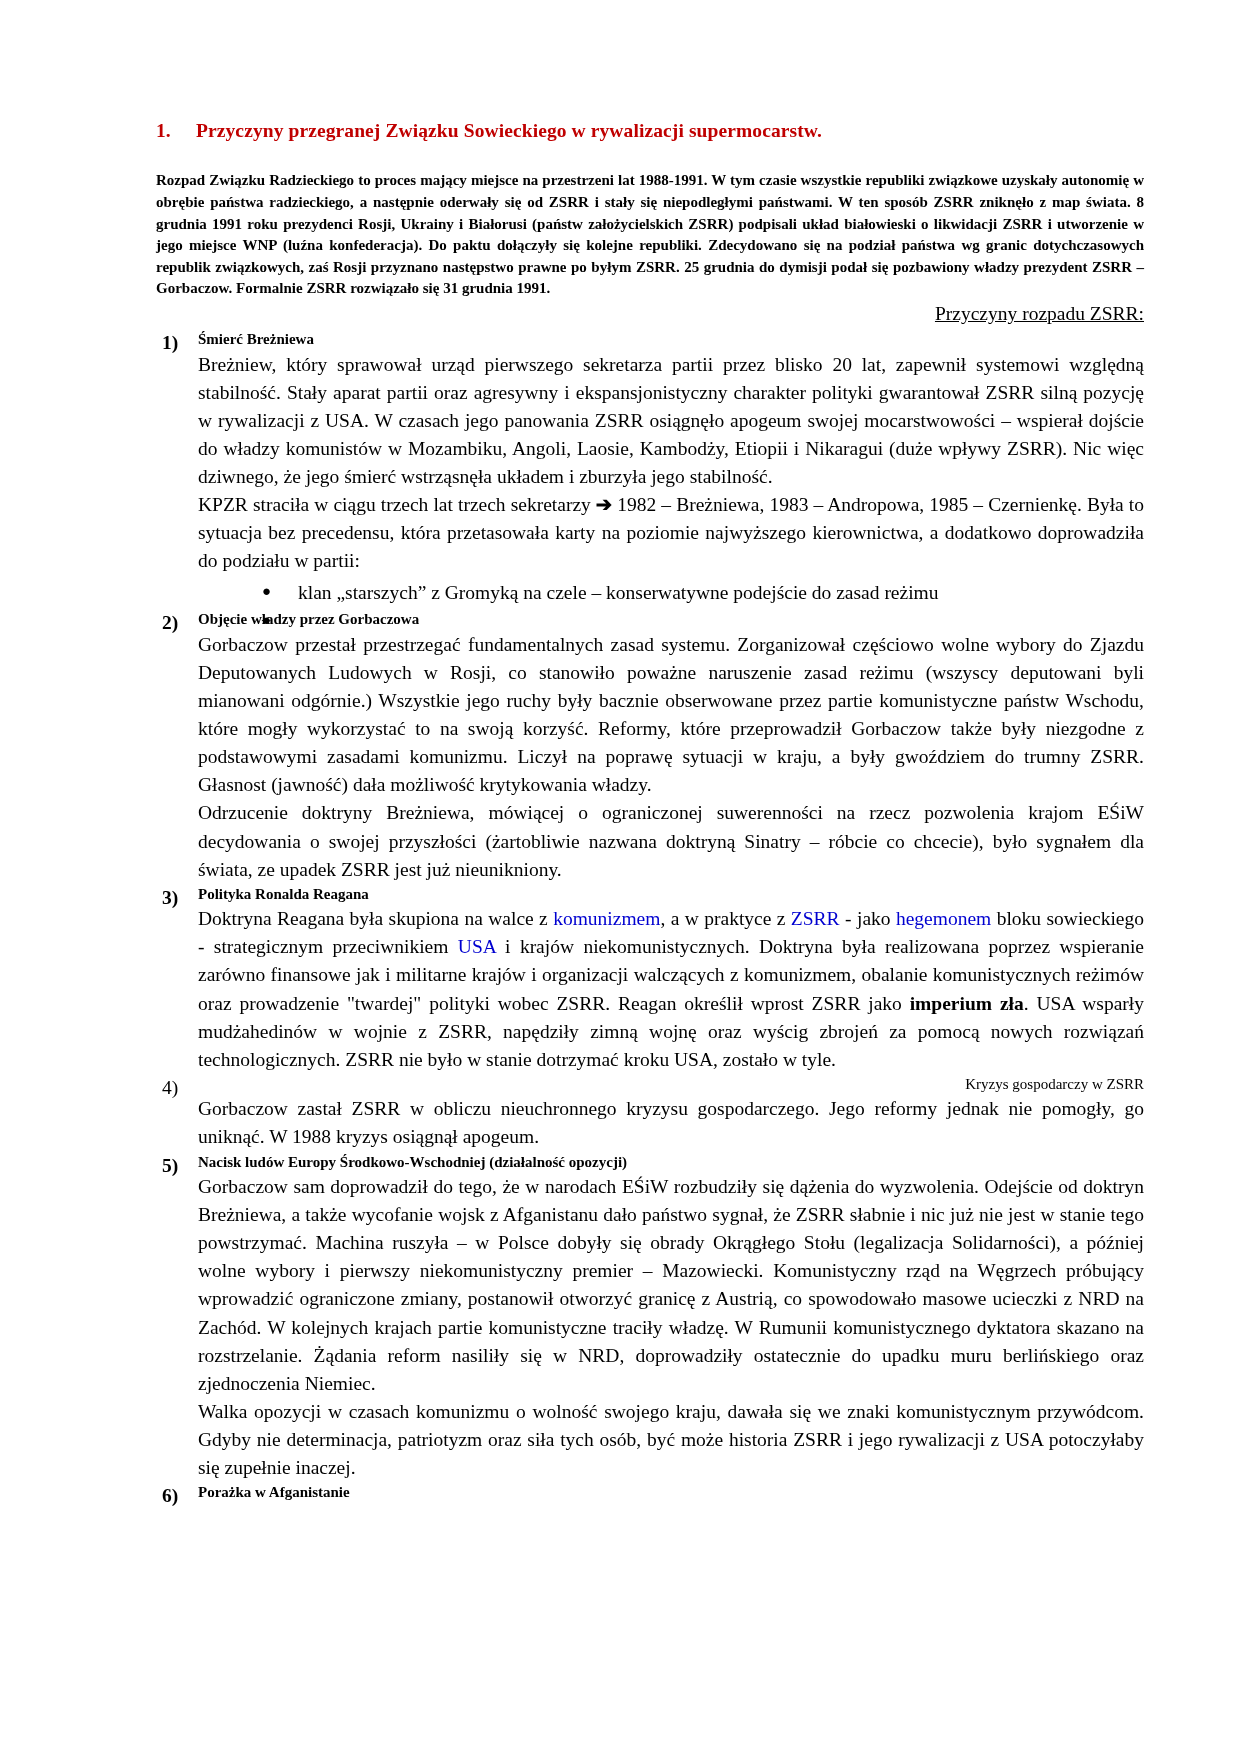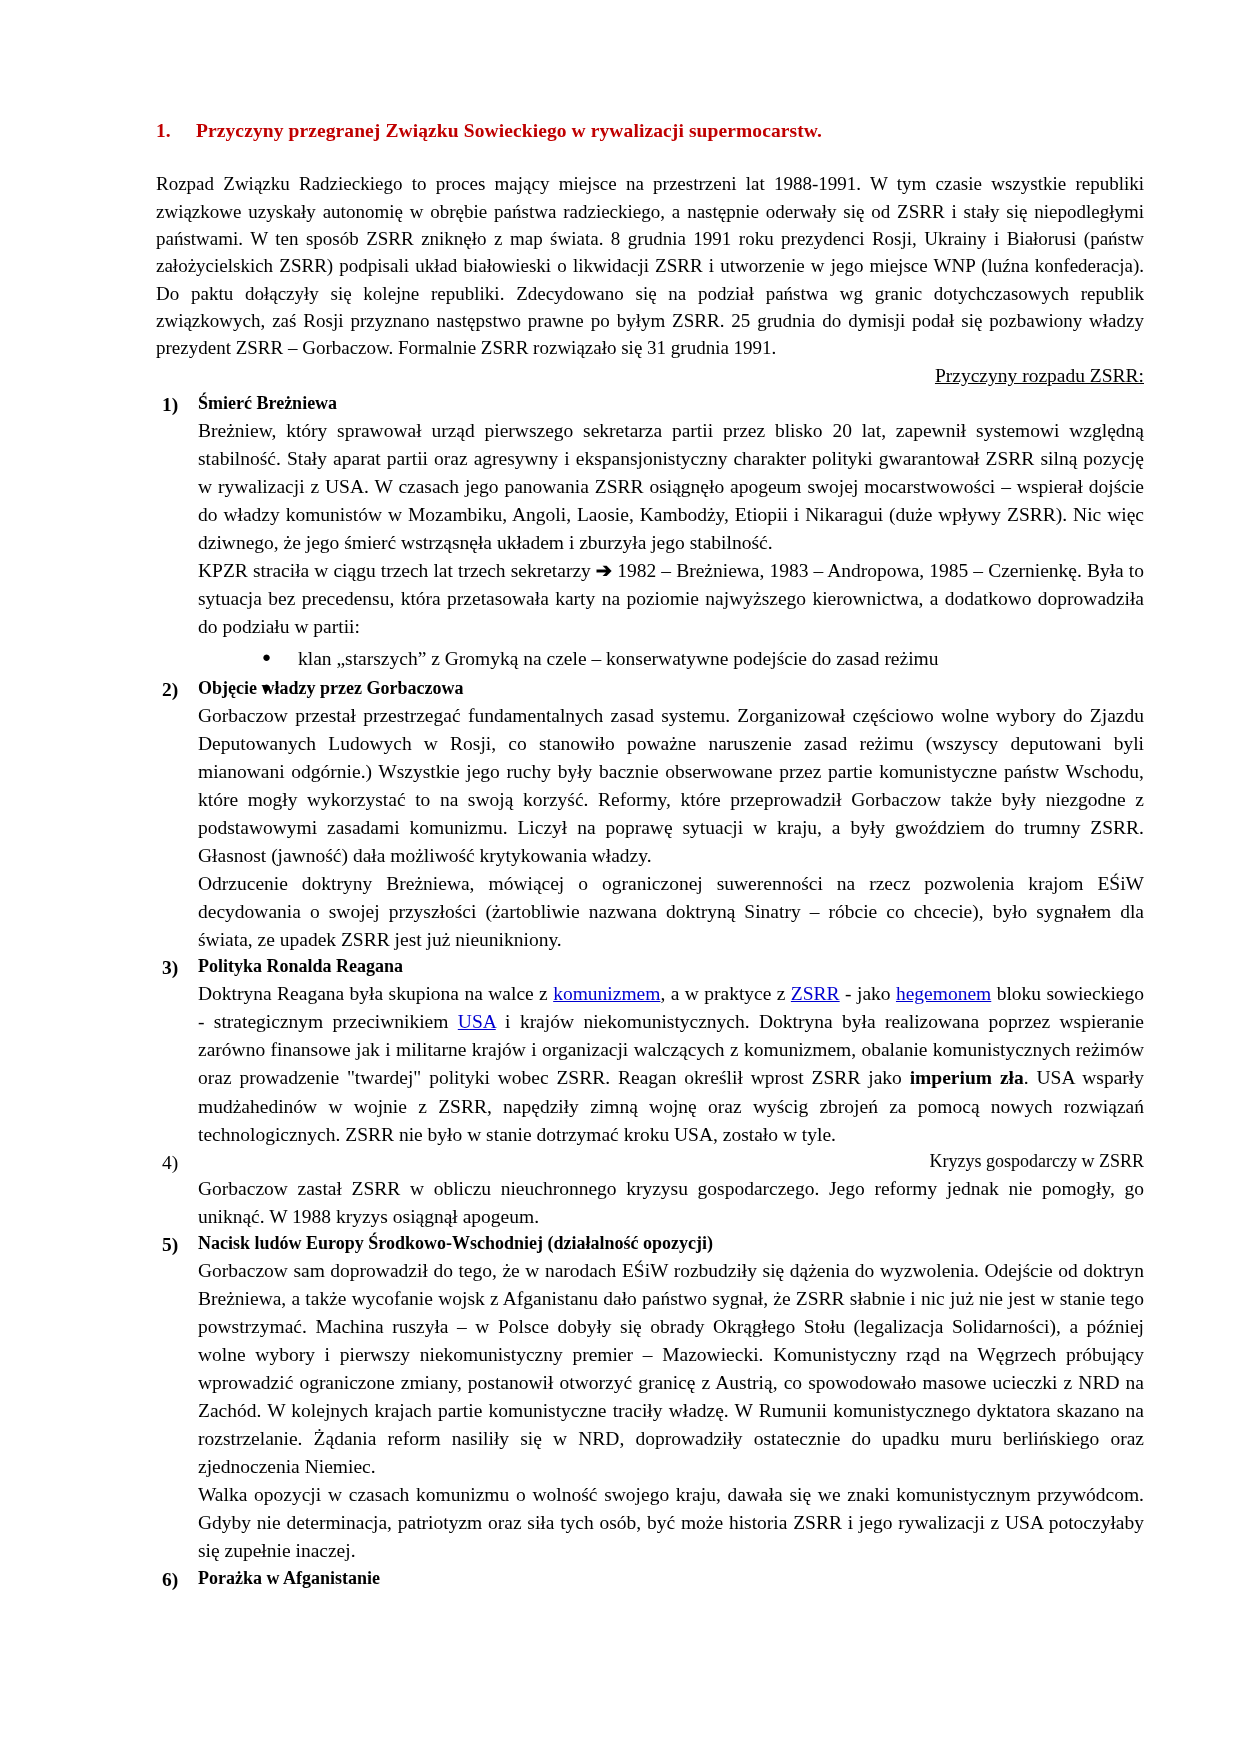--- a/index.html
+++ b/index.html
@@ -44,25 +44,26 @@
   }
   .doc-title .num {
     display: inline-block;
     width: 40px;
     text-indent: 0;
   }
 
   
   p.body-par {
     margin: 0;
-    font-size: 19px;
+    font-size: 15px;
     line-height: 1.44;
     text-align: justify;
     text-justify: inter-word;
     letter-spacing: 0px;
+    font-weight: bold;
   }
   .intro-par { margin-bottom: 24px; }
 
   .section-label {
     font-size: 19.5px;
     line-height: 1.44;
     text-decoration: underline;
     margin: 0 0 1px 0;
     text-align: right;
   }
@@ -81,21 +82,21 @@
   ol.main-list > li > .li-marker {
     position: absolute;
     left: 6px;
     top: 0;
     font-size: 19.5px;
     line-height: 1.44;
     font-weight: bold;
   }
   ol.main-list > li > .li-marker.plain { font-weight: normal; }
   .li-title {
-    font-size: 18px;
+    font-size: 15px;
     line-height: 1.44;
     font-weight: bold;
     margin: 0;
   }
   .li-title.plain { font-weight: normal; text-align: right; }
   .li-body {
     margin: 0;
   }
   .li-body p {
     margin: 0;
@@ -120,21 +121,20 @@
     position: absolute;
     left: 0;
     top: -1px;
     font-size: 15px;
     line-height: 1.9;
   }
 
   
   .lnk {
     color: #0000d0;
-    text-decoration: underline;
   }
   .b { font-weight: bold; font-family: Liberation Serif, serif; }
   .arrow { font-weight: bold; }
 </style>
 </head>
 <body>
 
 <div class="page">
   <div class="content">
 

